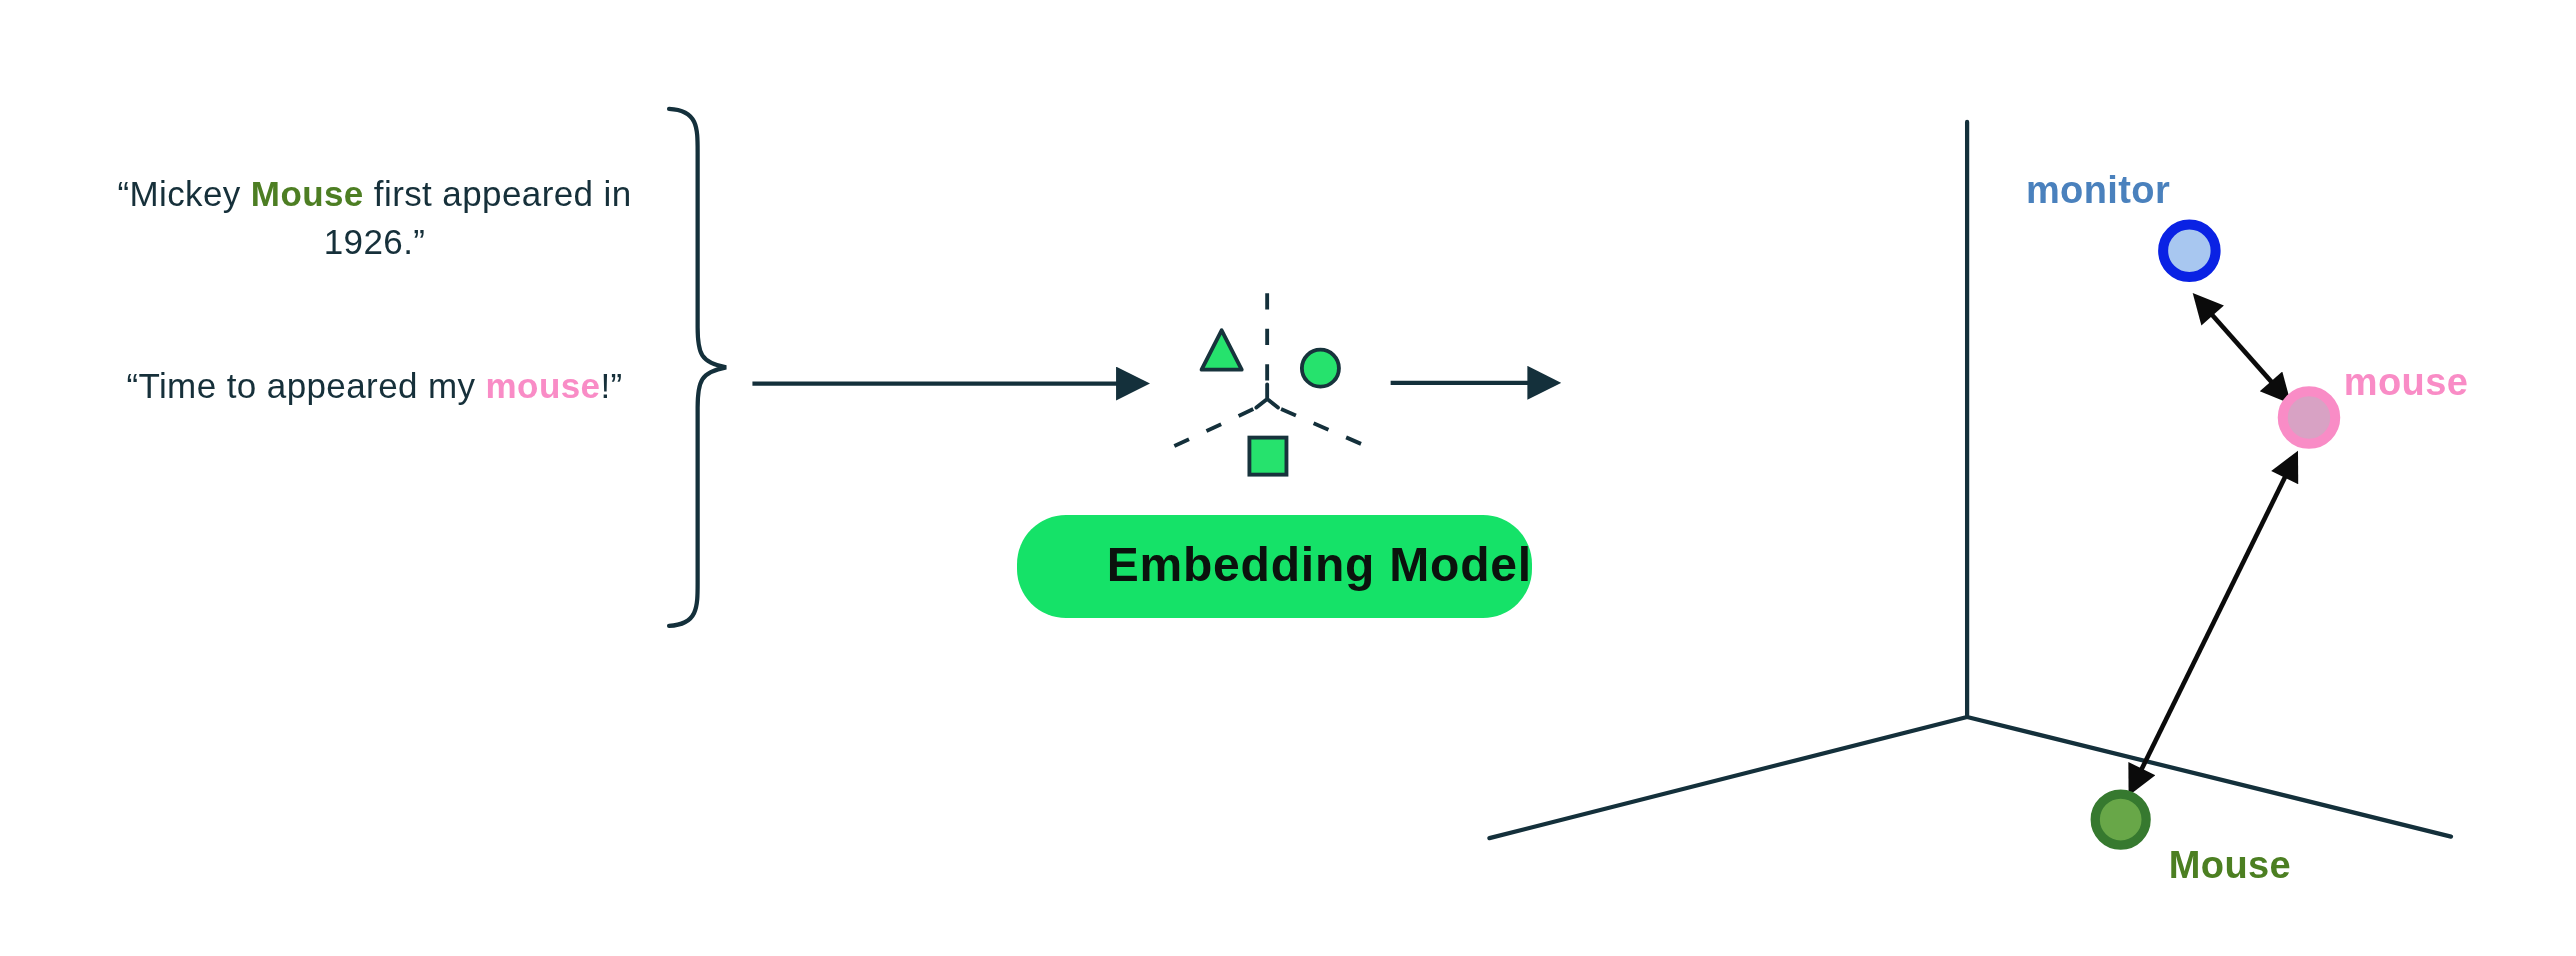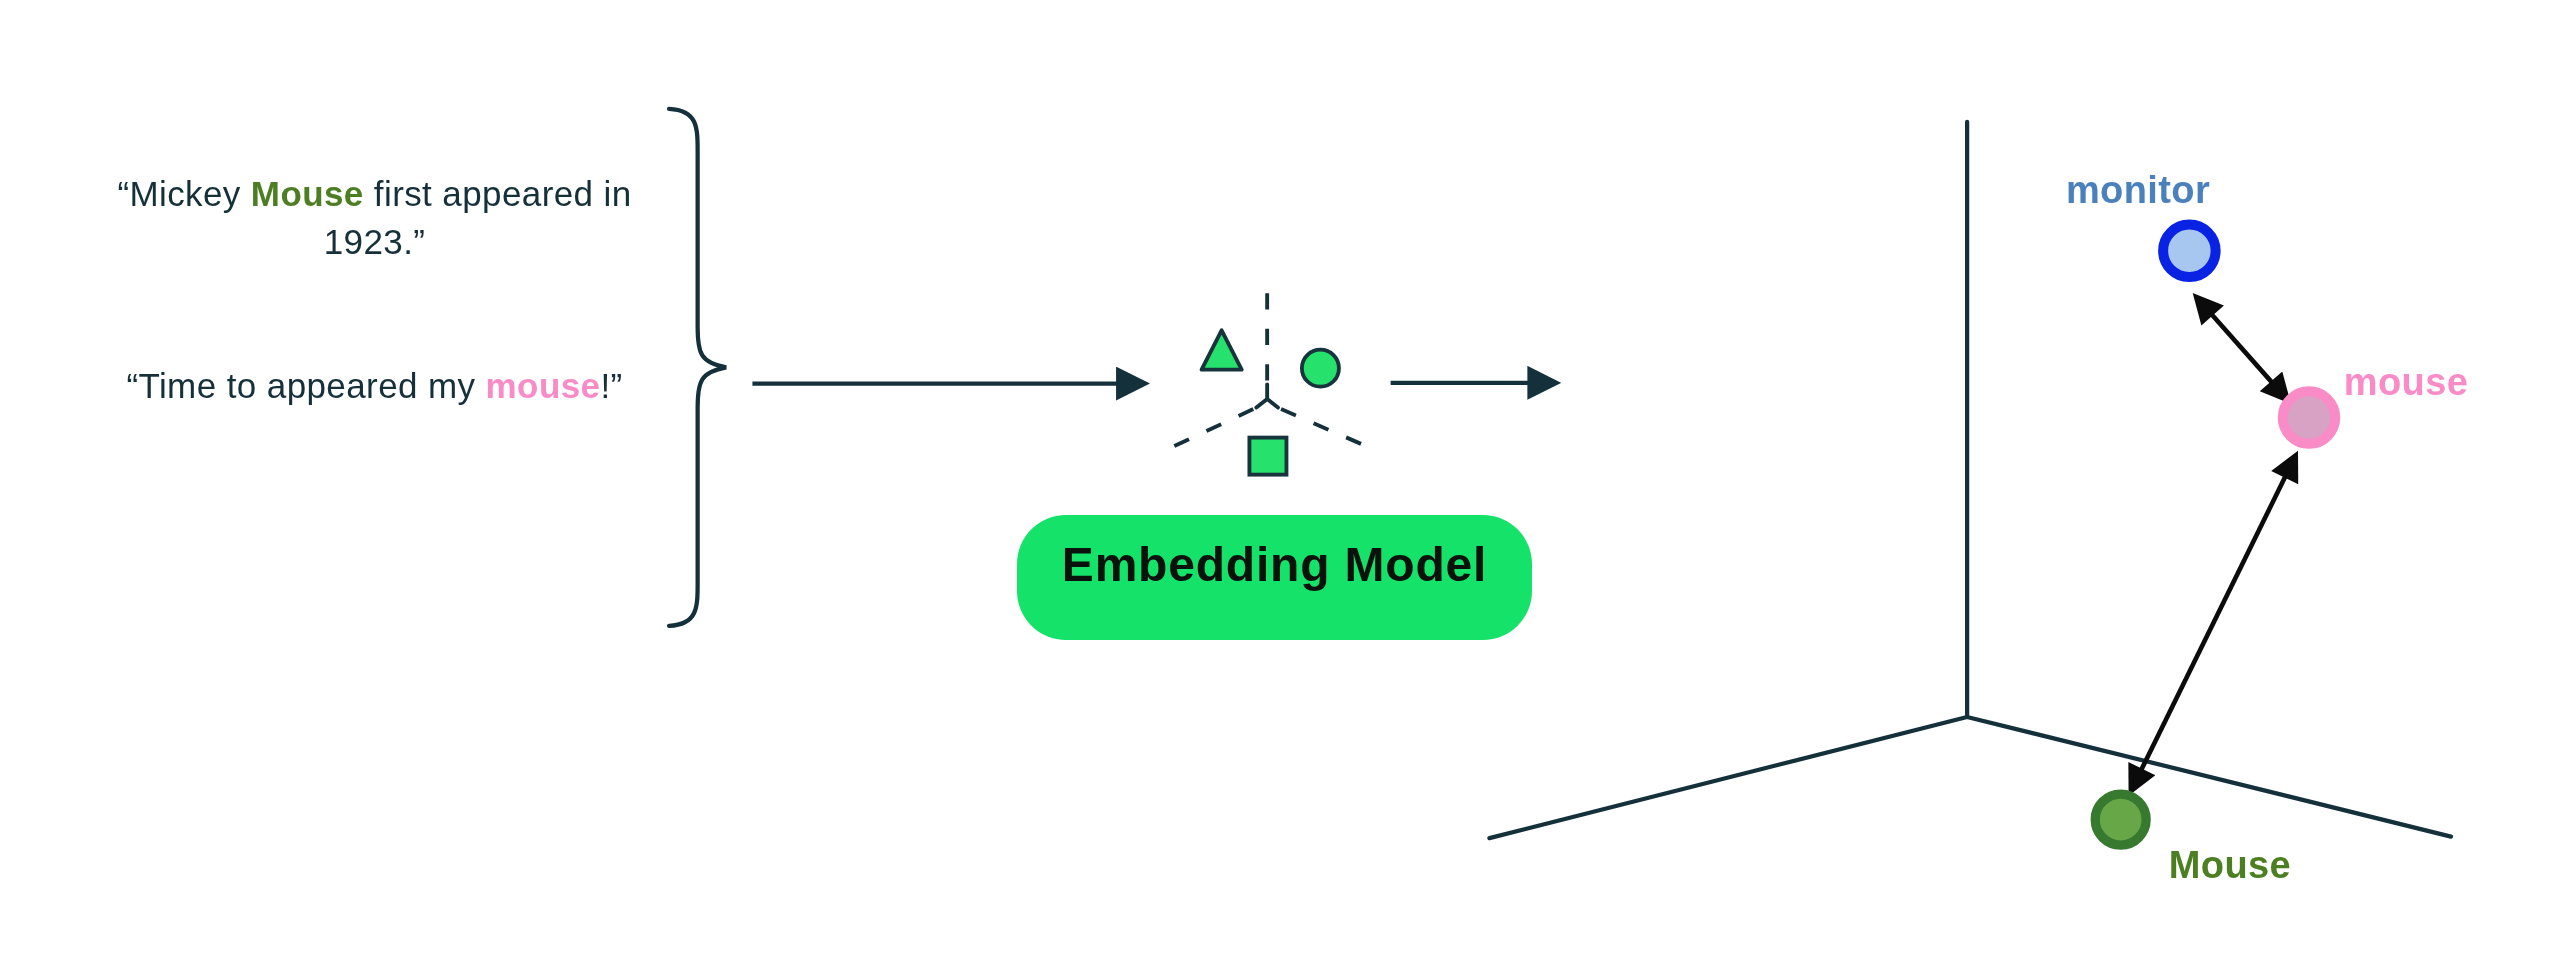--- a/index.html
+++ b/index.html
@@ -15,30 +15,30 @@
     position:absolute;left:35px;width:679px;
     text-align:center;
     font-size:35px;line-height:48px;font-weight:500;
     letter-spacing:0.4px;
   }
   .sentence .kw{font-weight:bold;}
   .s1{top:170px;}
   .s2{top:362px;}
   .s3{top:544px;}
   .pill{
-    position:absolute;left:1017px;top:515px;width:515px;height:125px;
+    position:absolute;left:1017px;top:515px;width:515px;height:103px;
     border-radius:49px;
-    text-align:center;line-height:99px;
+    text-align:right;line-height:99px;
     font-size:48px;font-weight:bold;letter-spacing:0.8px;
   }
   .pt-label{
     position:absolute;width:278px;text-align:center;
     font-size:38px;line-height:43px;font-weight:bold;letter-spacing:0.4px;
   }
-  .lbl-monitor{left:1999px;top:169px;}
+  .lbl-monitor{left:1959px;top:169px;}
   .lbl-mouse{left:2267px;top:361px;}
   .lbl-mouse-cartoon{left:2091px;top:844px;}
 </style>
 </head>
 <body>
 
 <div class="stage">
 
   <svg class="layer-svg" viewBox="0 0 3338 1240" aria-hidden="true">
     <defs>
@@ -71,21 +71,21 @@
 
     <line x1="2964" y1="612" x2="2772" y2="1003" stroke-width="6" marker-start="url(#head-black)" marker-end="url(#head-black)" stroke="#0b0b0b"></line>
 
     <circle cx="2837" cy="325" r="34" stroke-width="13" fill="#a8c7f0" stroke="#0a22e4"></circle>
     <circle cx="2992" cy="541" r="34" stroke-width="13" fill="#d8a2c4" stroke="#f98cc6"></circle>
     <circle cx="2748" cy="1062" r="33" stroke-width="12" fill="#68a748" stroke="#36792f"></circle>
   </svg>
 
   <div class="sentence s1" style="color: rgb(22, 48, 58);">
     <span>“Mickey </span><span class="kw" style="color: rgb(77, 126, 35);">Mouse</span><span> first appeared in</span><br>
-    <span>1923.”</span>
+    <span>1926.”</span>
   </div>
 
   <div class="sentence s2" style="color: rgb(22, 48, 58);">
     <span>“Time to appeared my </span><span class="kw" style="color: rgb(249, 140, 198);">mouse</span><span>!”</span>
   </div>
 
 
   <div class="pill" style="background: rgb(21, 226, 104); color: rgb(11, 18, 13);">Embedding Model</div>
 
   <div class="pt-label lbl-monitor" style="color: rgb(74, 129, 189);">monitor</div>

